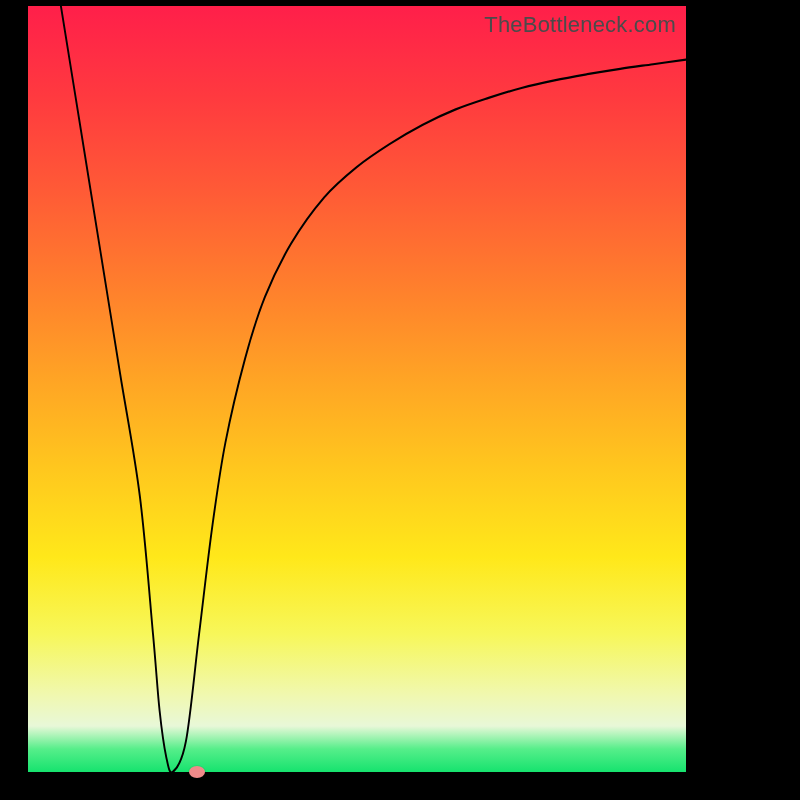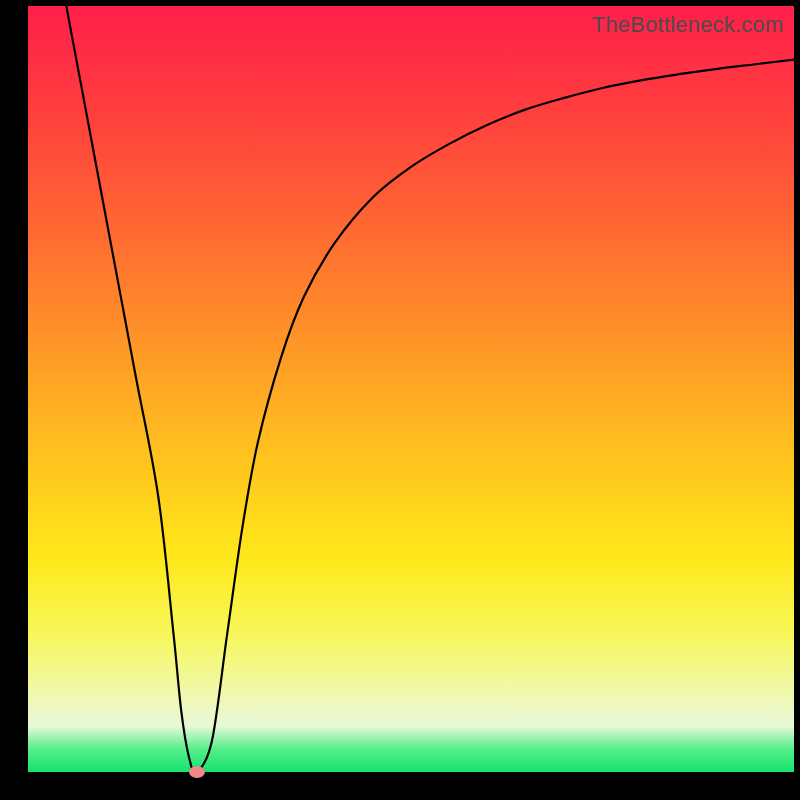--- a/index.html
+++ b/index.html
@@ -13,21 +13,21 @@
   .frame {
     position: relative;
     width: 800px;
     height: 800px;
     background: #000;
   }
   .plot-area {
     position: absolute;
     left: 28px;
     top: 6px;
-    width: 766px;
+    width: 658px;
     height: 766px;
     background: linear-gradient(to bottom,
       #ff1f4a 0%,
       #ff3a3f 12%,
       #ff5a36 24%,
       #ff7d2d 36%,
       #ffa225 48%,
       #ffc61e 60%,
       #ffe81a 72%,
       #f7f75a 82%,

